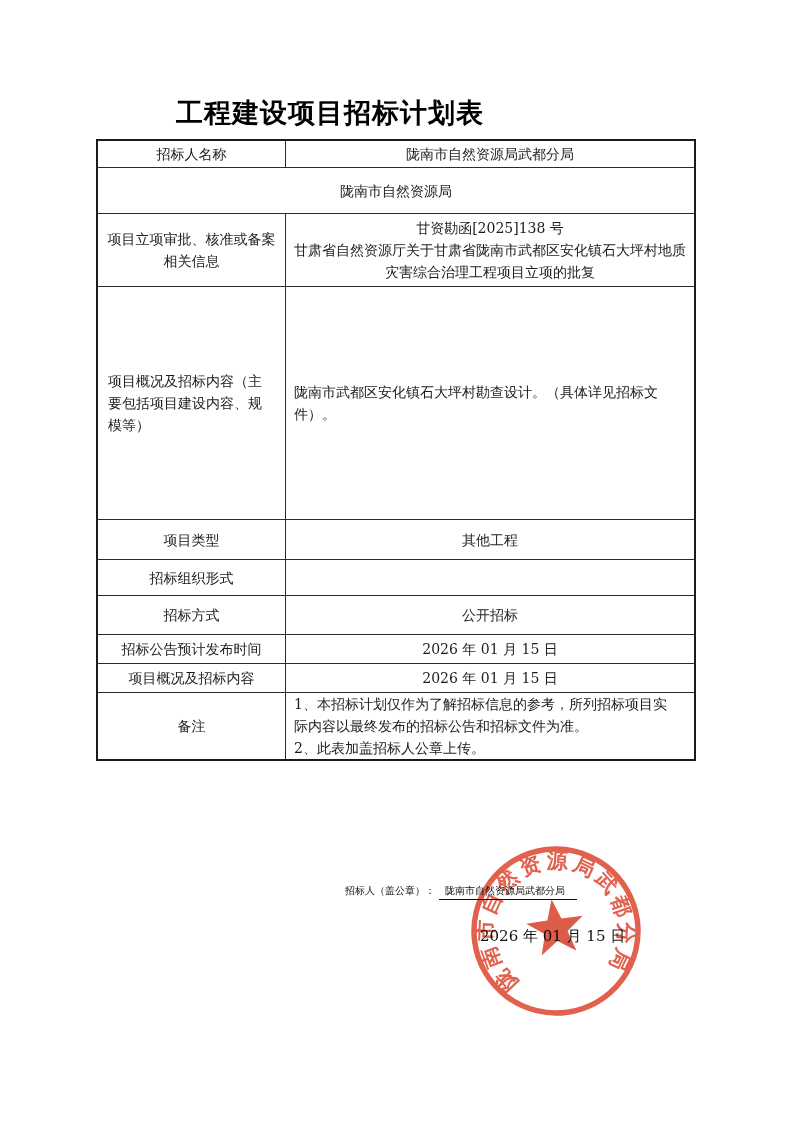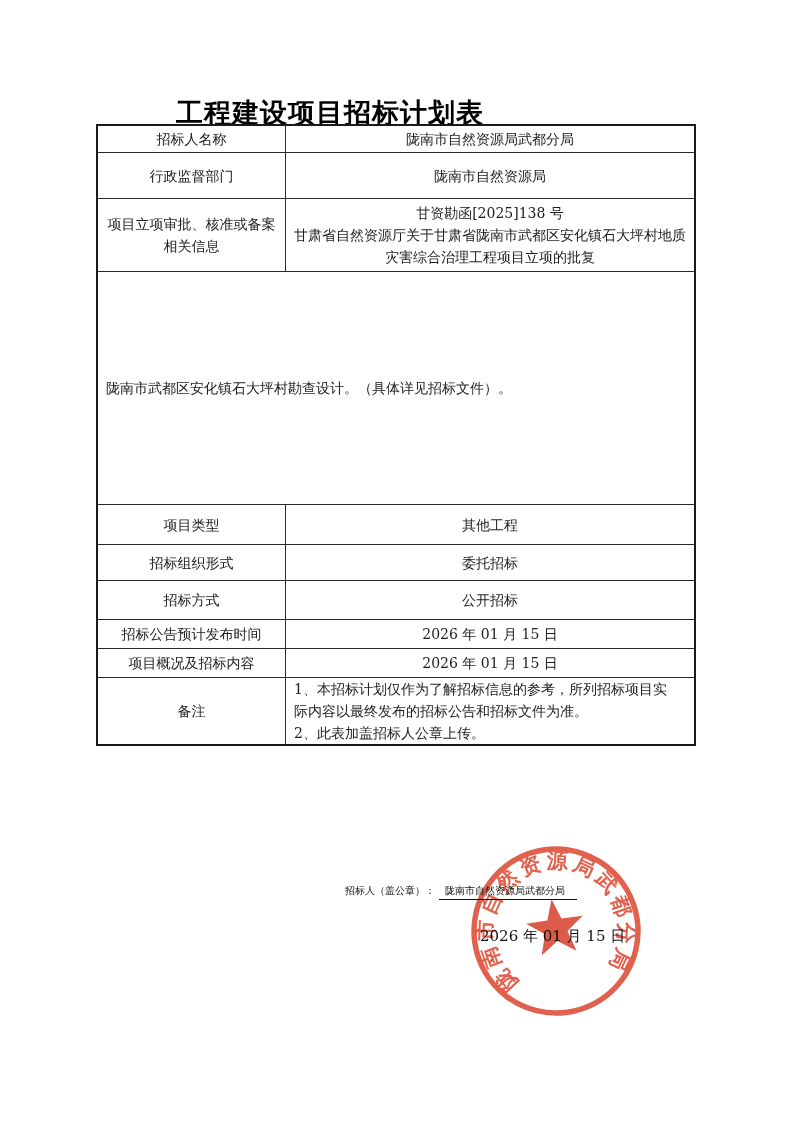--- a/index.html
+++ b/index.html
@@ -8,21 +8,21 @@
     font-family:"DejaVu Serif","Liberation Serif",serif;
     color:#1c1c1c;
   }
   .title{
     position:absolute;left:0;top:95px;width:660px;
     text-align:center;margin:0;
     font-family:"DejaVu Sans","Liberation Sans",sans-serif;
     font-weight:bold;font-size:27px;letter-spacing:1px;color:#000;
   }
   .table{
-    position:absolute;left:96px;top:124px;width:600px;
+    position:absolute;left:96px;top:139px;width:600px;
     border:2px solid #1a1a1a;box-sizing:border-box;
     background:#fff;
   }
   .row{display:flex;border-bottom:1px solid #2b2b2b;box-sizing:border-box;}
   .row:last-child{border-bottom:none;}
   .cell{box-sizing:border-box;display:flex;align-items:center;font-size:14px;line-height:22px;}
   .label{
     width:188px;border-right:1px solid #2b2b2b;
     justify-content:center;text-align:center;padding:2px 6px;
   }
@@ -58,39 +58,38 @@
 <body>
 
 <h1 class="title">工程建设项目招标计划表</h1>
 
 <div class="table">
   <div class="row h27">
     <div class="cell label">招标人名称</div>
     <div class="cell value">陇南市自然资源局武都分局</div>
   </div>
   <div class="row h46">
-    <div class="cell label">行政监督部门</div>
     <div class="cell value">陇南市自然资源局</div>
   </div>
   <div class="row h73">
     <div class="cell label">项目立项审批、核准或备案
 相关信息</div>
     <div class="cell value">甘资勘函[2025]138 号
 甘肃省自然资源厅关于甘肃省陇南市武都区安化镇石大坪村地质灾害综合治理工程项目立项的批复</div>
   </div>
   <div class="row h233">
+    <div class="cell label label-left">项目概况及招标内容（主要包括项目建设内容、规模等）</div>
     <div class="cell value value-left">陇南市武都区安化镇石大坪村勘查设计。（具体详见招标文件）。</div>
   </div>
   <div class="row h40">
     <div class="cell label">项目类型</div>
     <div class="cell value">其他工程</div>
   </div>
   <div class="row h36">
     <div class="cell label">招标组织形式</div>
-    <div class="cell value">委托招标</div>
   </div>
   <div class="row h39">
     <div class="cell label">招标方式</div>
     <div class="cell value">公开招标</div>
   </div>
   <div class="row h29">
     <div class="cell label">招标公告预计发布时间</div>
     <div class="cell value">2026 年 01 月 15 日</div>
   </div>
   <div class="row h29">

